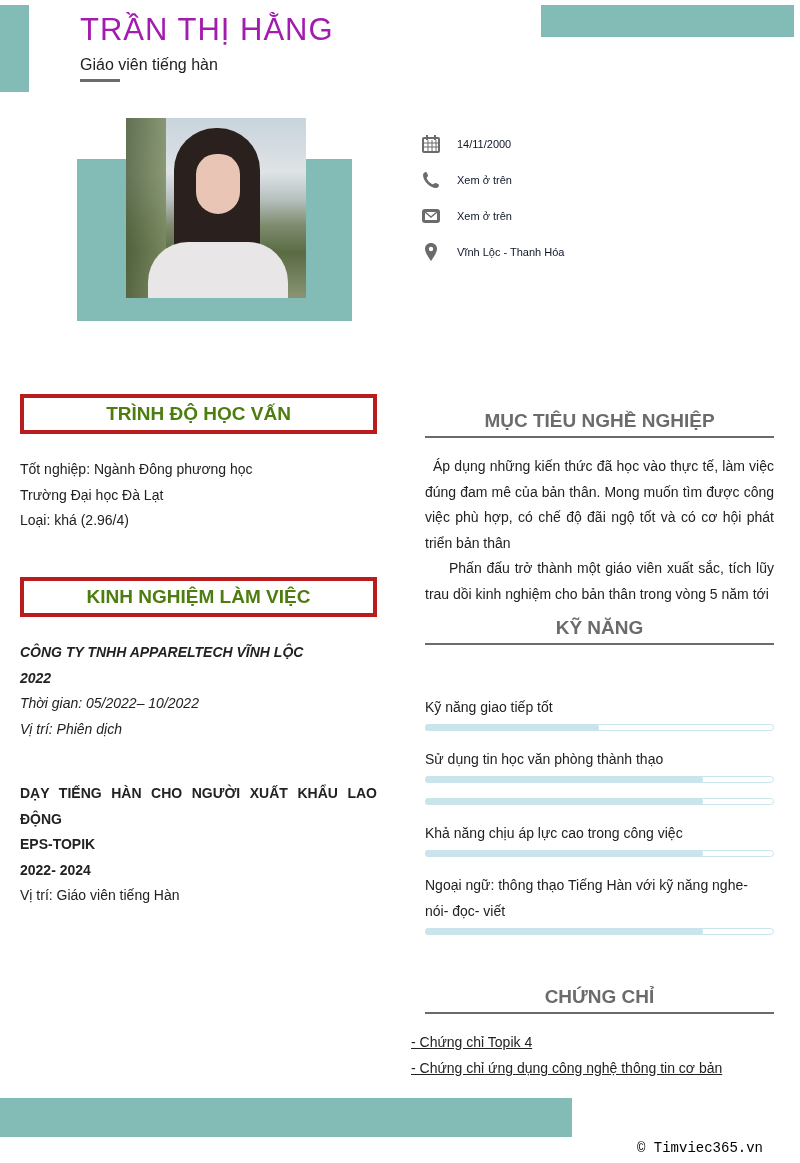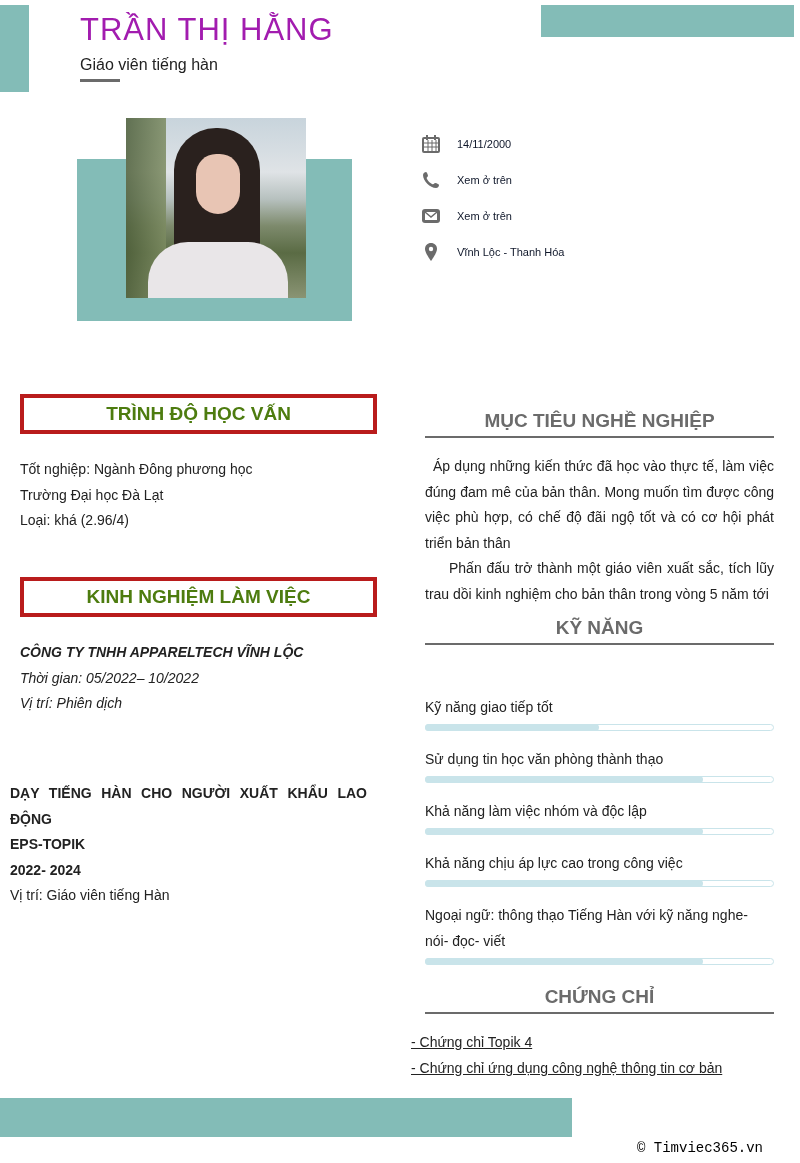--- a/index.html
+++ b/index.html
@@ -28,21 +28,21 @@
 
   .box-head { border: 4px solid #b91c1c; height: 34px; display: flex; align-items: center; justify-content: center; font-weight: bold; font-size: 19px; color: #4d7c0f; box-sizing: border-box; }
   .line-head { font-weight: bold; font-size: 19px; color: #6b6b6b; text-align: center; border-bottom: 2px solid #6b6b6b; padding-bottom: 4px; }
   .p { font-size: 14px; line-height: 25.5px; color: #222; }
   .bold { font-weight: bold; }
 
   .edu-head { left: 20px; top: 394px; width: 357px; height: 40px; }
   .edu-body { left: 20px; top: 457px; width: 357px; }
   .exp-head { left: 20px; top: 577px; width: 357px; height: 40px; }
   .exp1 { left: 20px; top: 640px; width: 357px; font-style: italic; }
-  .exp2 { left: 10px; top: 781px; width: 357px; }
+  .exp2 { left: 20px; top: 781px; width: 357px; }
   .justify { text-align: justify; text-align-last: justify; }
 
   .goal-head { left: 425px; top: 410px; width: 349px; }
   .goal-body { left: 425px; top: 454px; width: 349px; text-align: justify; }
   .skills-head { left: 425px; top: 617px; width: 349px; }
   .skills-body { left: 425px; top: 694px; width: 349px; }
   .skill-label { font-size: 14px; line-height: 26px; color: #222; }
   .bar { position: relative; height: 7px; border: 1px solid #c9e4ea; border-radius: 4px; margin: 4px 0 15px 0; box-sizing: border-box; background: #fff; }
   .bar .fill { position: absolute; left: -1px; top: -1px; height: 7px; border-radius: 4px; background: #c9e4ea; }
   .cert-head { left: 425px; top: 986px; width: 349px; }
@@ -111,20 +111,21 @@
 <div class="abs box-head edu-head">TRÌNH ĐỘ HỌC VẤN</div>
 <div class="abs edu-body">
   <div class="p">Tốt nghiệp: Ngành Đông phương học</div>
   <div class="p">Trường Đại học Đà Lạt</div>
   <div class="p">Loại: khá (2.96/4)</div>
 </div>
 
 <div class="abs box-head exp-head">KINH NGHIỆM LÀM VIỆC</div>
 <div class="abs exp1">
   <div class="p bold">CÔNG TY TNHH APPARELTECH VĨNH LỘC</div>
+  <div class="p bold">2022</div>
   <div class="p">Thời gian: 05/2022– 10/2022</div>
   <div class="p">Vị trí: Phiên dịch</div>
 </div>
 <div class="abs exp2">
   <div class="p bold justify">DẠY TIẾNG HÀN CHO NGƯỜI XUẤT KHẨU LAO ĐỘNG</div>
   <div class="p bold">EPS-TOPIK</div>
   <div class="p bold">2022- 2024</div>
   <div class="p">Vị trí: Giáo viên tiếng Hàn</div>
 </div>
 
@@ -142,21 +143,20 @@
         <div class="fill" style="width:50%"></div>
       </div>
   </div>
   <div>
     <div class="skill-label">Sử dụng tin học văn phòng thành thạo</div>
     <div class="bar">
         <div class="fill" style="width:80%"></div>
       </div>
   </div>
   <div>
-    <div class="skill-label">Khả năng làm việc nhóm và độc lập</div>
     <div class="bar">
         <div class="fill" style="width:80%"></div>
       </div>
   </div>
   <div>
     <div class="skill-label">Khả năng chịu áp lực cao trong công việc</div>
     <div class="bar">
         <div class="fill" style="width:80%"></div>
       </div>
   </div>

